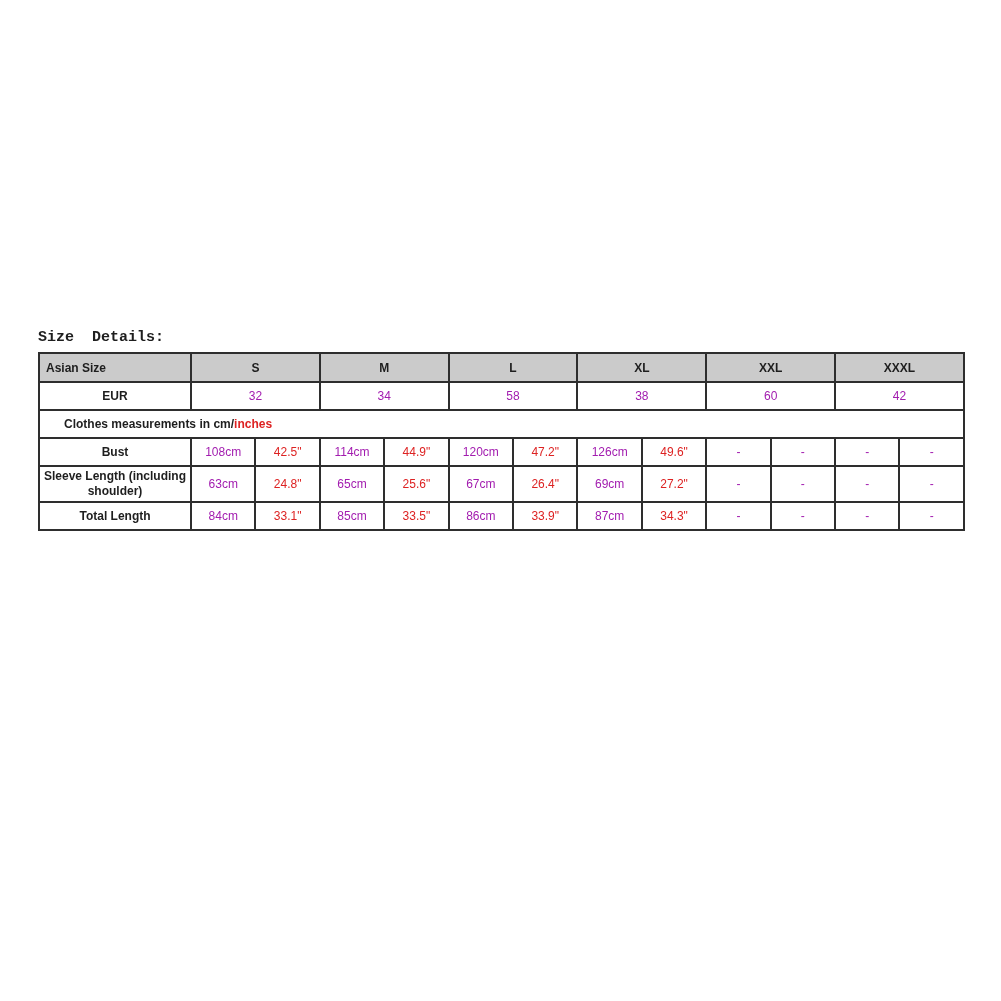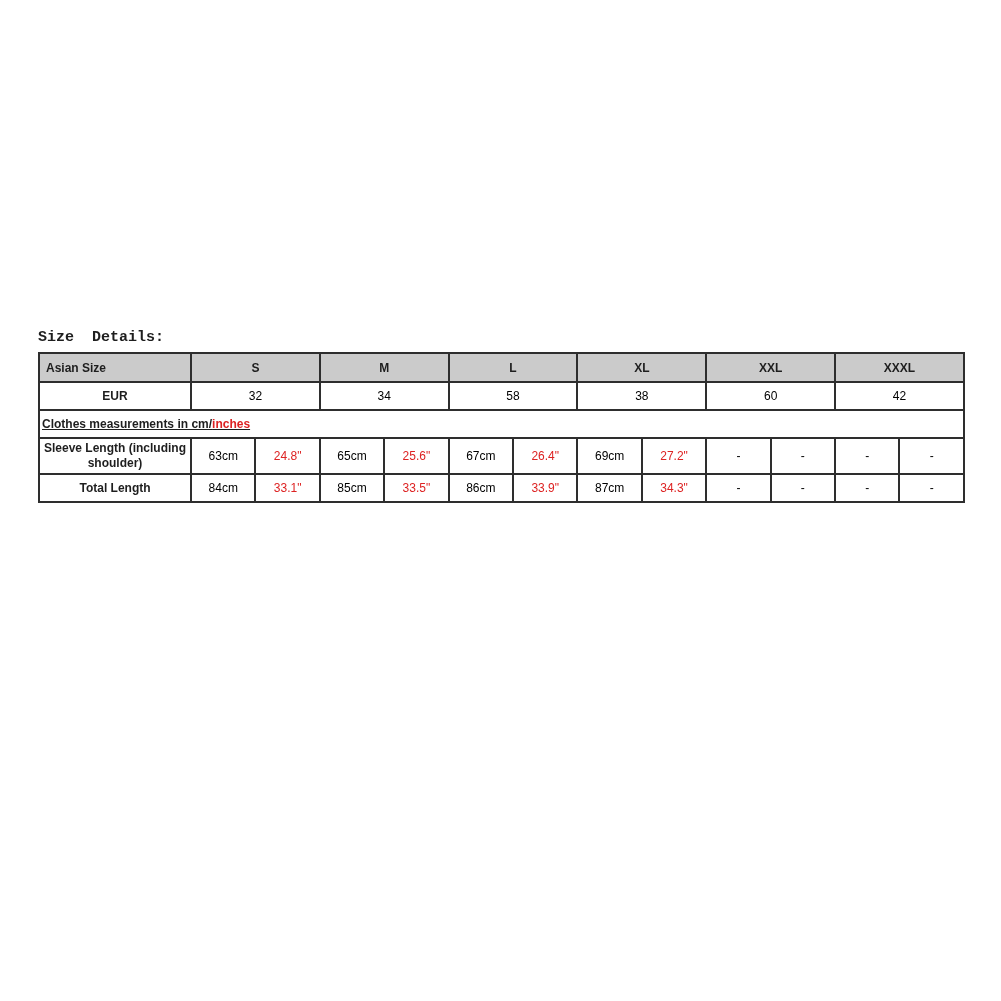--- a/index.html
+++ b/index.html
@@ -55,29 +55,28 @@
   }
   tr.head th.lbl { text-align: left; padding-left: 6px; }
   td.lbl {
     font-weight: bold;
     text-align: center;
     padding-left: 6px;
     line-height: 1.25;
   }
   td.val {
     text-align: center;
-    color: #000000;
+    color: #a21caf;
   }
   tr.r-std td { height: 22px; }
   tr.section td {
     font-weight: bold;
     text-align: left;
-    padding-left: 2px;
+    padding-left: 24px;
     height: 22px;
-    text-decoration: underline;
   }
   .red { color: #dd2222; }
   td.val.red { color: #dd2222; }
 </style>
 </head>
 <body>
 
 <div class="canvas">
   <div class="content">
 
@@ -122,20 +121,35 @@
       </tr>
 
 
 
       <tr class="section">
         <td colspan="13">
           <span>Clothes measurements in cm/</span><span class="red">inches</span>
         </td>
       </tr>
 
+      <tr class="r-std">
+        <td class="lbl">Bust</td>
+        <td class="val">108cm</td>
+        <td class="val red">42.5"</td>
+        <td class="val">114cm</td>
+        <td class="val red">44.9"</td>
+        <td class="val">120cm</td>
+        <td class="val red">47.2"</td>
+        <td class="val">126cm</td>
+        <td class="val red">49.6"</td>
+        <td class="val">-</td>
+        <td class="val">-</td>
+        <td class="val">-</td>
+        <td class="val">-</td>
+      </tr>
 
       <tr>
         <td class="lbl">Sleeve Length (including shoulder)</td>
         <td class="val">63cm</td>
         <td class="val red">24.8"</td>
         <td class="val">65cm</td>
         <td class="val red">25.6"</td>
         <td class="val">67cm</td>
         <td class="val red">26.4"</td>
         <td class="val">69cm</td>

